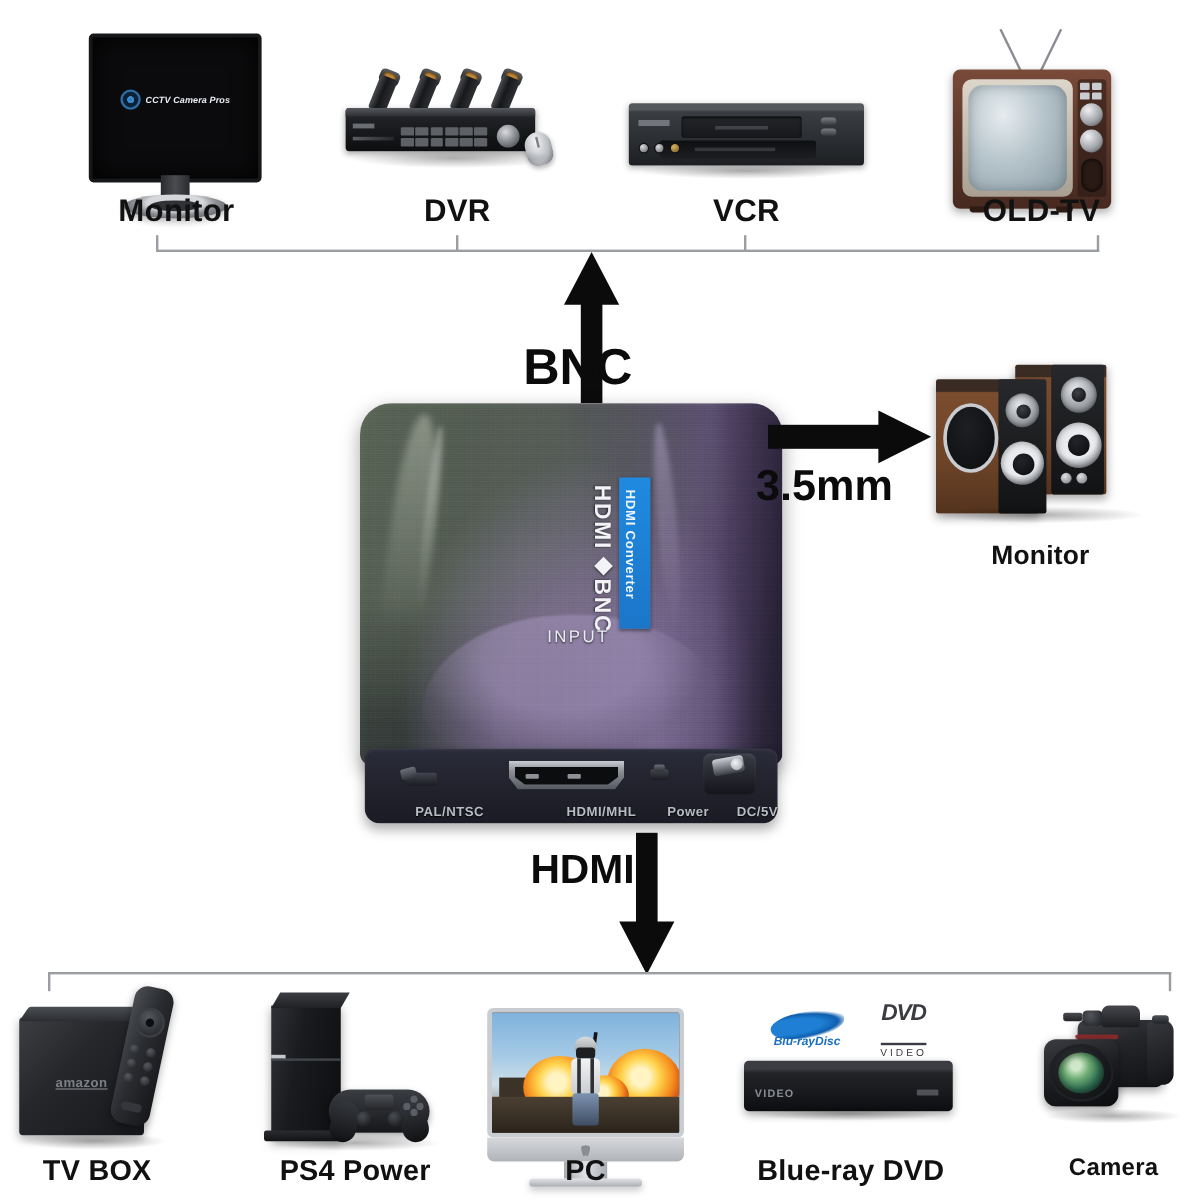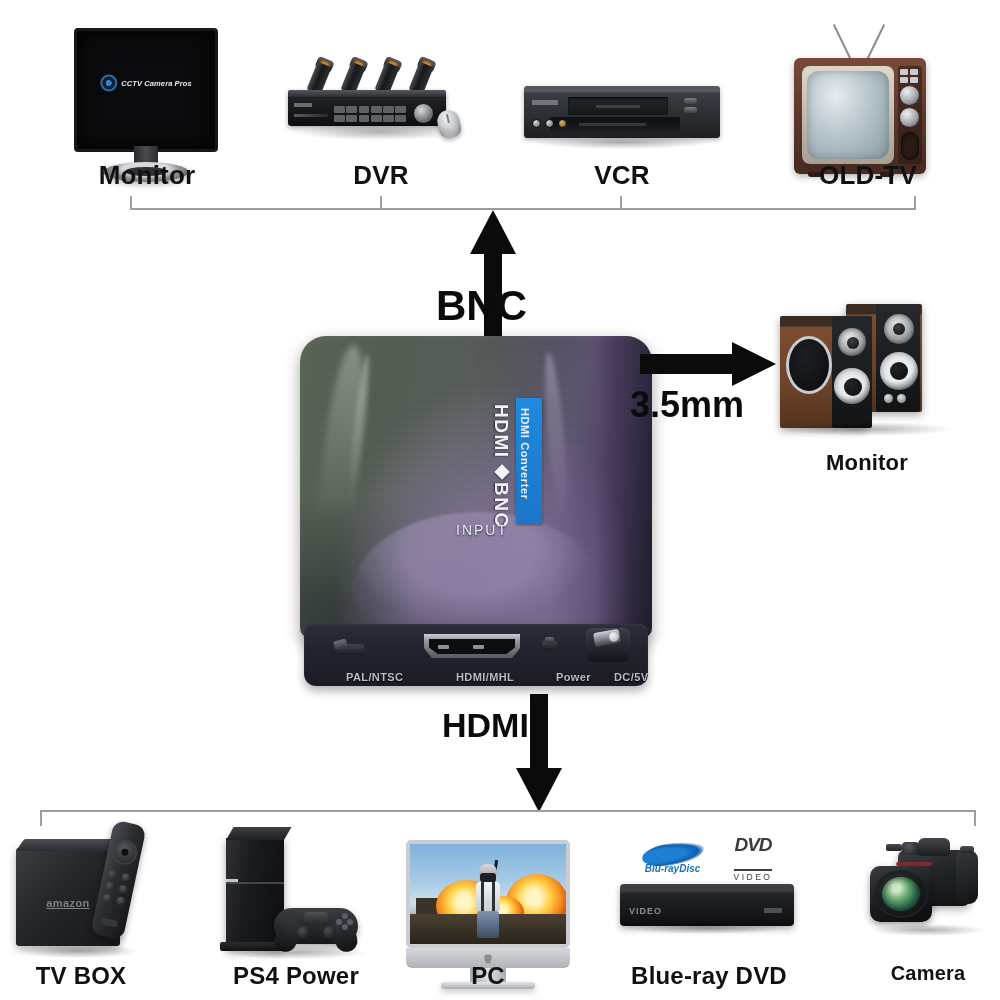--- a/index.html
+++ b/index.html
@@ -492,21 +492,21 @@
         <div class="pins">
             <i></i>
             <i></i>
           </div>
       </div>
       <div class="pj-pwr"></div>
       <div class="pj-dc">
         <div class="barrel"></div>
       </div>
       <div class="pj-label" style="left:18px;">PAL/NTSC</div>
-      <div class="pj-label" style="left:128px;">HDMI/MHL</div>
+      <div class="pj-label" style="left:144px;">HDMI/MHL</div>
       <div class="pj-label" style="left:228px;">Power</div>
       <div class="pj-label" style="left:286px;">DC/5V</div>
     </div>
   </div>
 
   <div class="arrow-up" style="left:640px;top:330px;width:140px;height:60px;">
     <div class="arrow-shaft" style="left:0;top:24px;width:96px;height:20px;"></div>
     <div class="arrow-head" style="left:92px;top:12px;border-top:22px solid transparent;
          border-bottom:22px solid transparent;border-left:44px solid #0b0b0b;"></div>
   </div>

